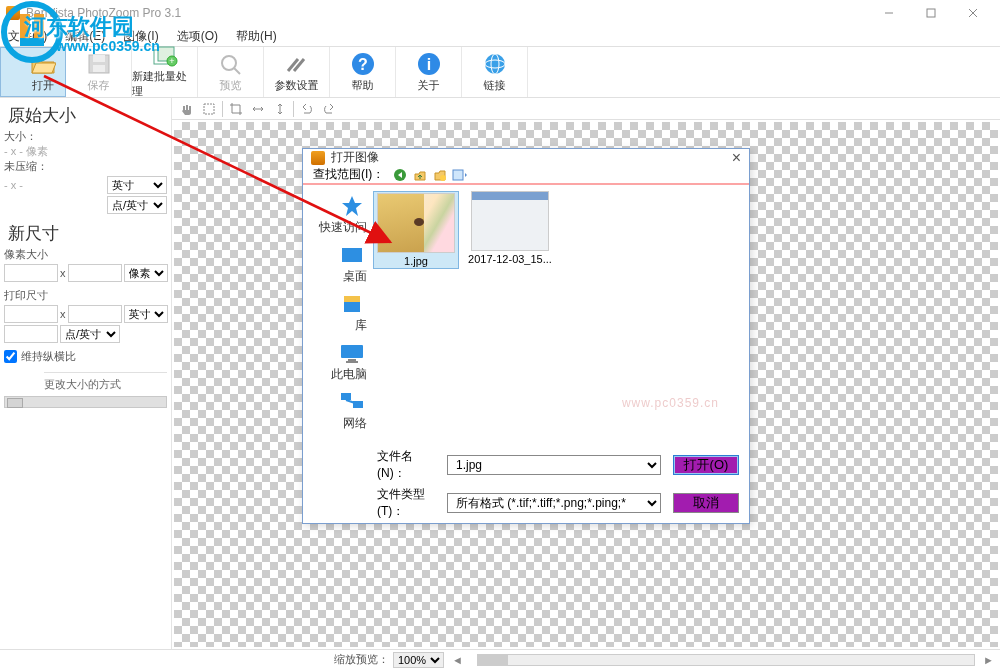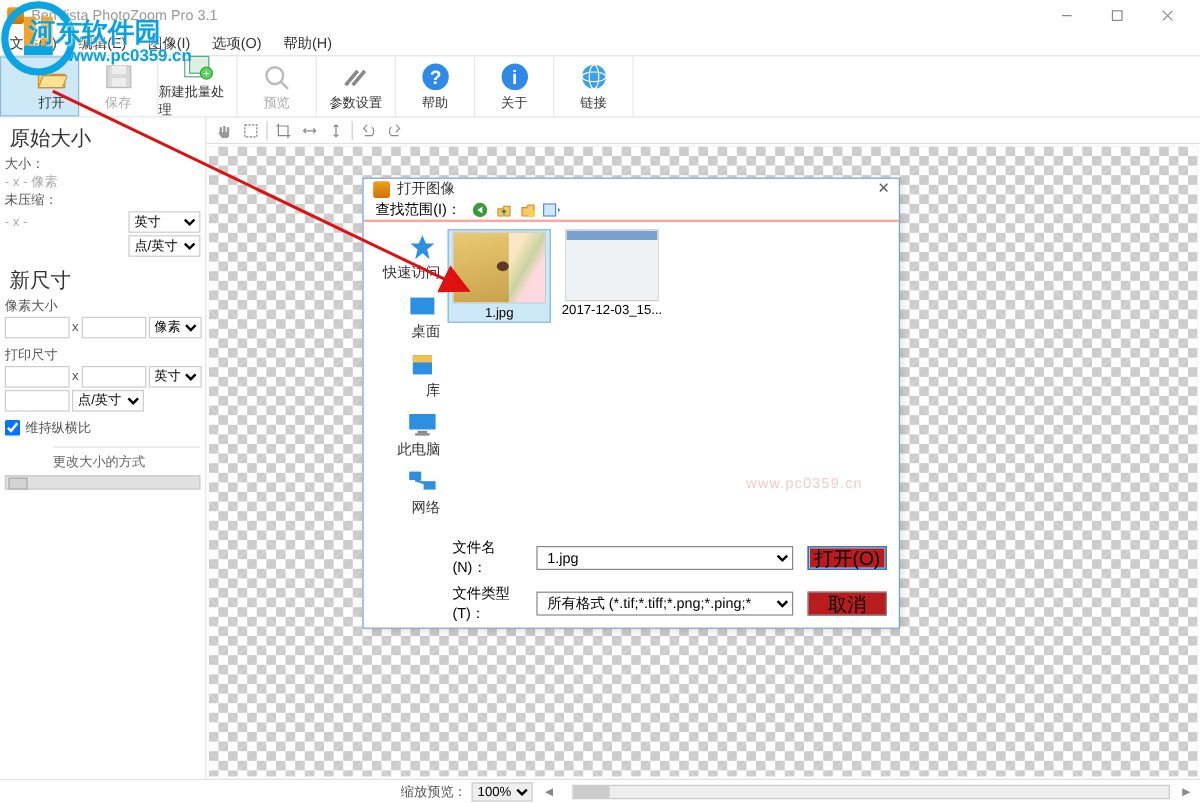--- a/index.html
+++ b/index.html
@@ -82,21 +82,21 @@
 .file-item{width:86px;display:flex;flex-direction:column;align-items:center;font-size:11px;}
 .file-item .thumb{width:78px;height:60px;border:1px solid #ccc;display:flex;align-items:center;justify-content:center;overflow:hidden;}
 .file-item.selected{background:#cde8f7;border:1px solid #7fb6e2;padding:1px;}
 .file-item .fname{margin-top:2px;}
 .file-item.selected .fname{background:#cde8f7;}
 .wm2{position:absolute;right:30px;bottom:30px;color:#d99;font-size:12px;letter-spacing:1px;opacity:.5;}
 .dlg-bottom{padding:4px 10px 10px 74px;}
 .dlg-row{display:flex;align-items:center;gap:6px;margin:4px 0;}
 .dlg-row label{width:64px;font-size:12px;}
 .dlg-row select,.dlg-row input{flex:1;height:20px;border:1px solid #888;font-size:12px;padding:0 4px;background:#fff;}
-.dlg-btn{width:66px;height:20px;border:1px solid #888;background:#b91c1c;font-size:16px;display:flex;justify-content:center;margin-left:6px;}
+.dlg-btn{width:66px;height:20px;border:1px solid #888;background:#a21caf;font-size:13px;display:flex;justify-content:center;margin-left:6px;}
 .dlg-btn.primary{border:1px solid #2d7dd2;box-shadow:0 0 0 1px #98c7f2 inset;}
 
 
 .anime{width:100%;height:100%;background:linear-gradient(120deg,#f3d49b 30%,#fae9cd 40%,#fde6c0 55%,#c9d4a0 70%,#ffd9e0 80%);position:relative;}
 .anime .eye{position:absolute;width:10px;height:8px;background:#5a3a26;border-radius:50%;top:24px;left:36px;}
 .anime .hair{position:absolute;top:0;left:0;width:60%;height:100%;background:linear-gradient(170deg,#e9c972,#caa24e);}
 .blank-thumb{width:100%;height:100%;background:#fff;display:flex;flex-direction:column;}
 .blank-thumb .bar{height:8px;background:#7aa0d0;}
 .blank-thumb .body{flex:1;background:#eef1f4;}
 </style>

